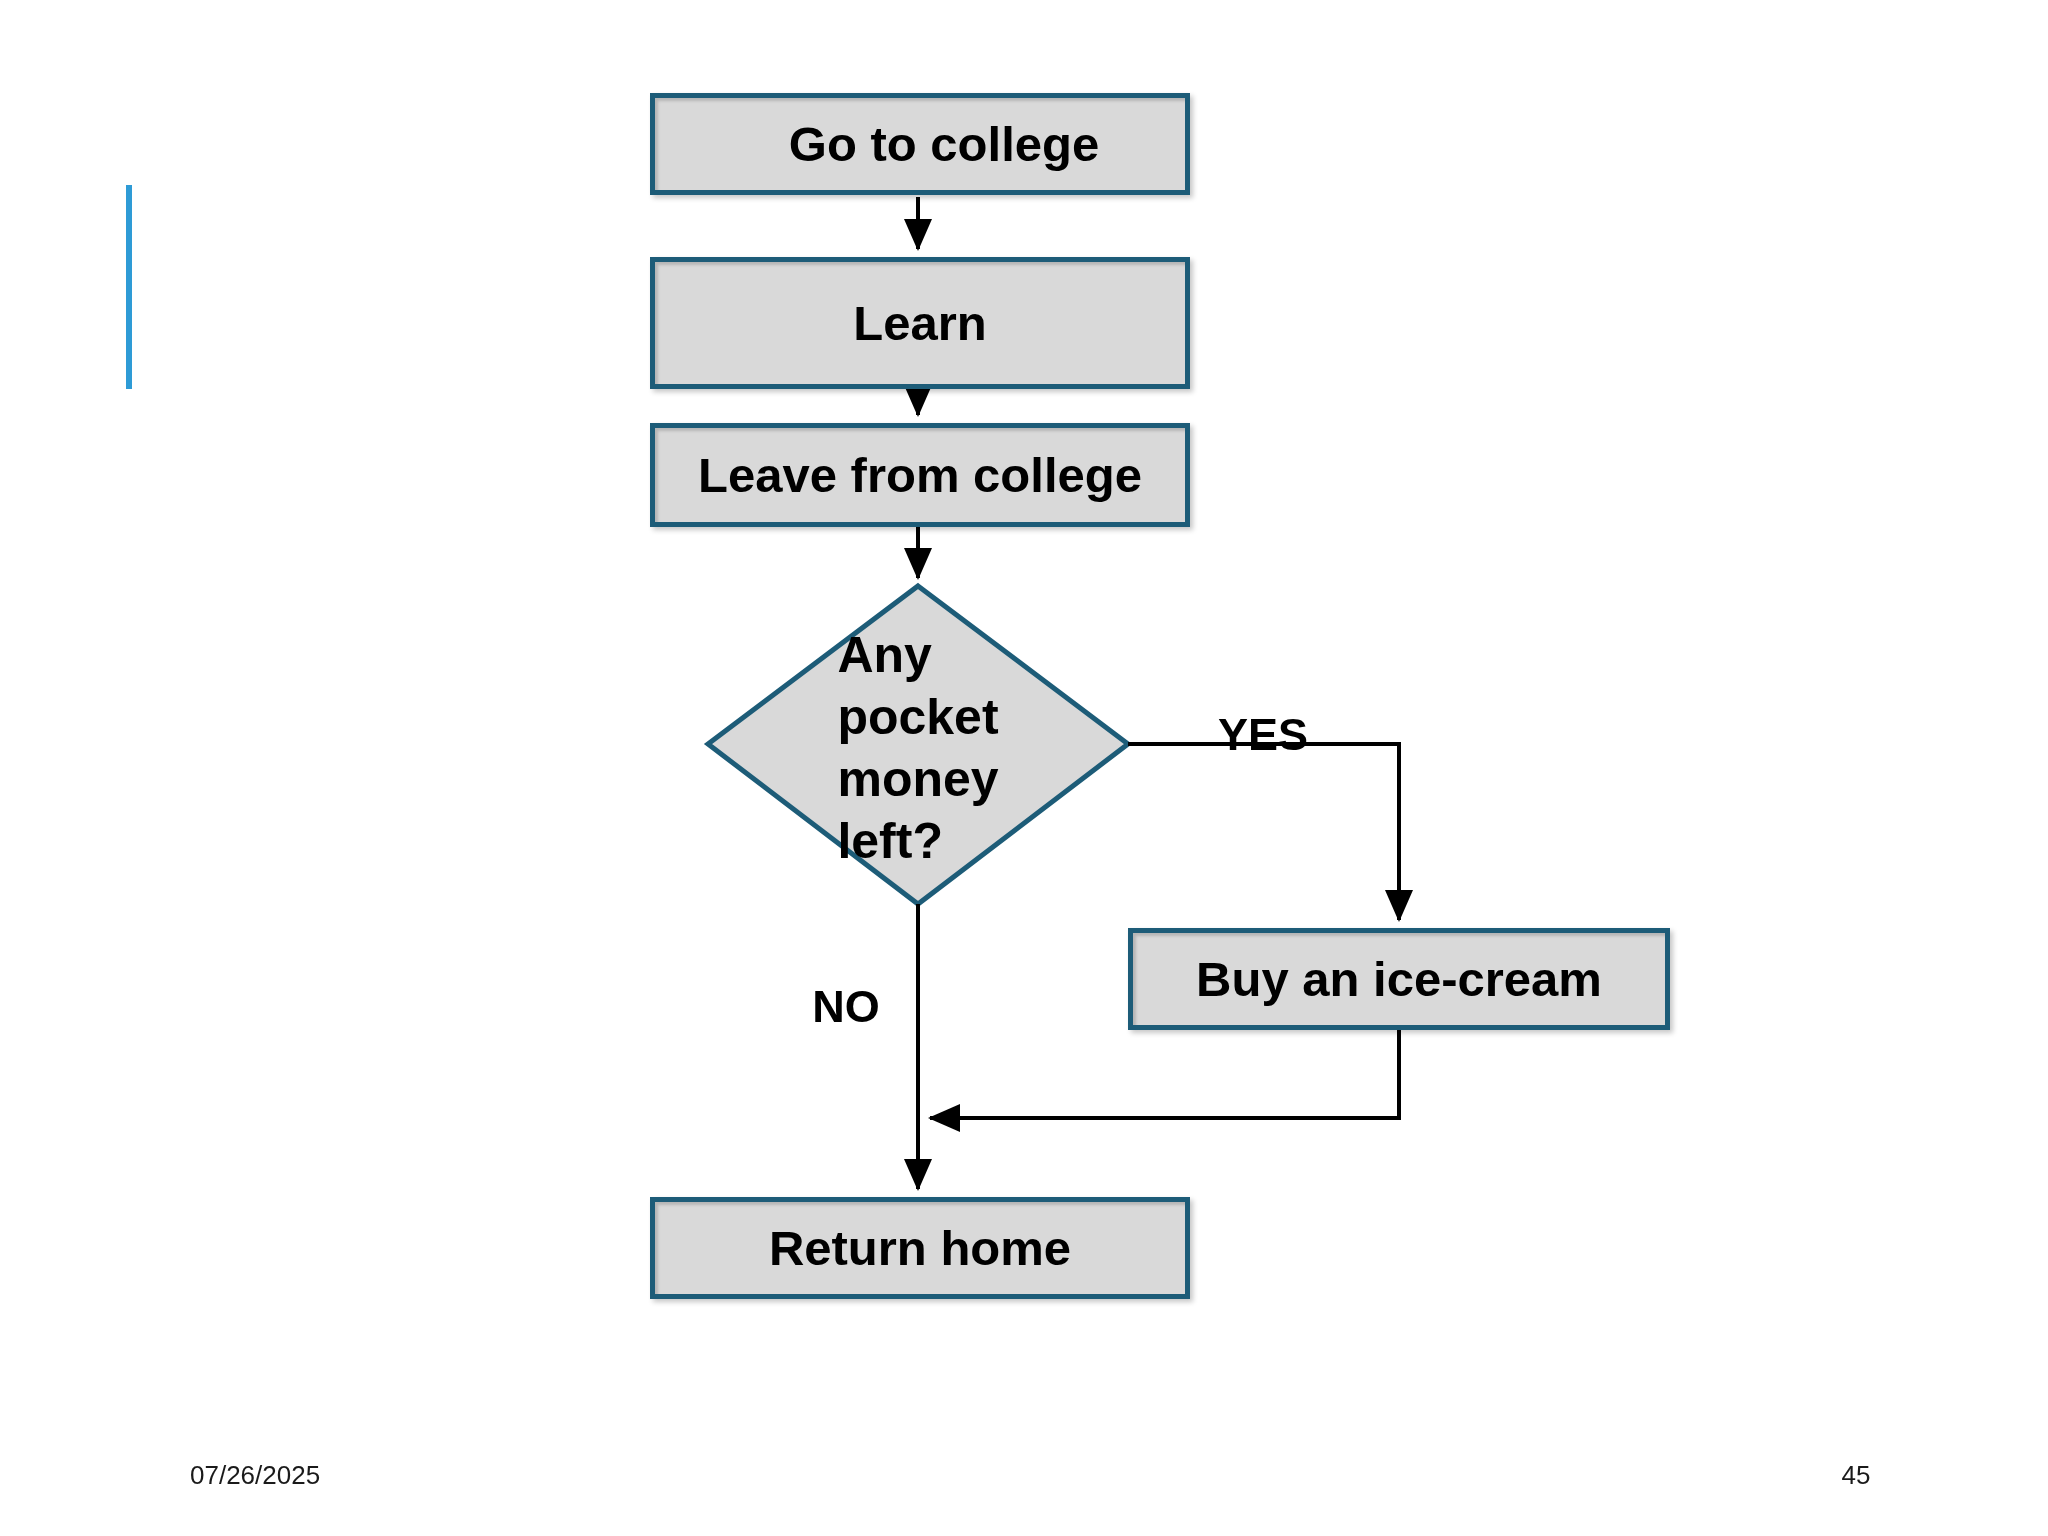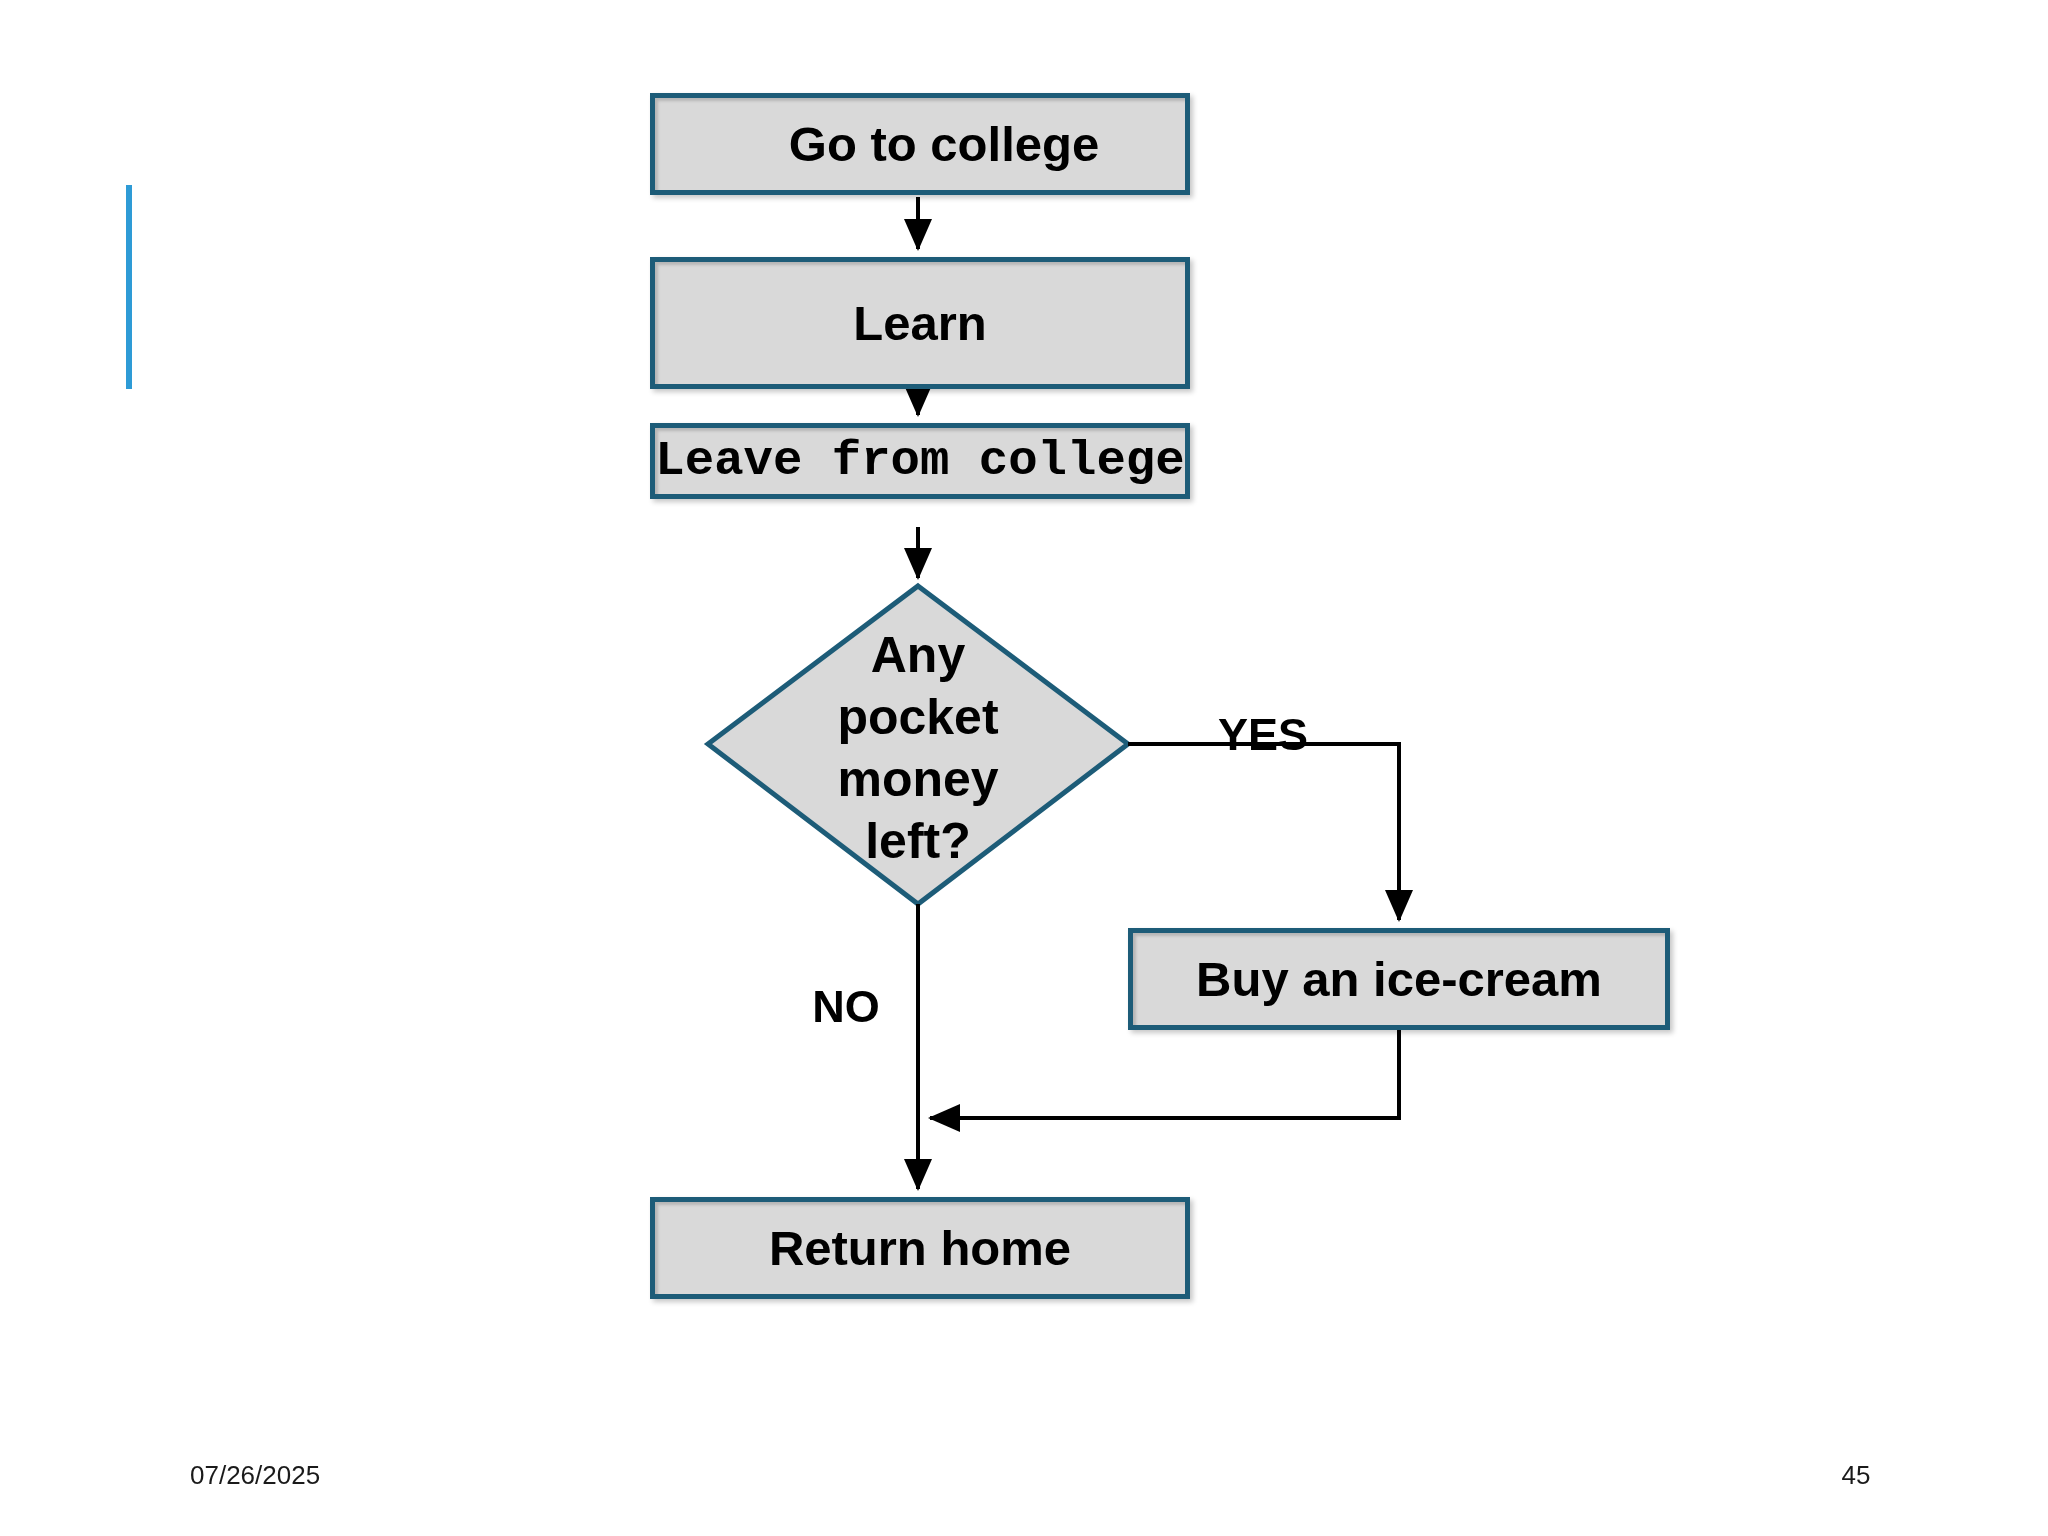--- a/index.html
+++ b/index.html
@@ -32,29 +32,29 @@
     border: 5px solid #1d5c78;
     color: #000000;
     font-weight: bold;
     font-size: 49px;
     line-height: 1;
     text-align: center;
     box-shadow: 3px 3px 5px rgba(0,0,0,0.22), inset 3px 3px 3px rgba(0,0,0,0.16);
   }
   .node-go     { left: 650px;  top: 93px;   width: 540px; height: 102px; padding-left: 48px; }
   .node-learn  { left: 650px;  top: 257px;  width: 540px; height: 132px; }
-  .node-leave  { left: 650px;  top: 423px;  width: 540px; height: 76px; font-family: Liberation Mono, monospace; }
+  .node-leave  { left: 650px;  top: 423px;  width: 540px; height: 104px; }
   .node-buy    { left: 1128px; top: 928px;  width: 542px; height: 102px; }
   .node-return { left: 650px;  top: 1197px; width: 540px; height: 102px; }
   .diamond-label {
     position: absolute;
     left: 918px; top: 748px;
     transform: translate(-50%, -50%);
     width: min-content;
-    text-align: center;
+    text-align: left;
     color: #000000;
     font-weight: bold;
     font-size: 50px;
     line-height: 62px;
     white-space: normal;
   }
   .edge-label {
     position: absolute;
     color: #000000;
     font-weight: bold;

